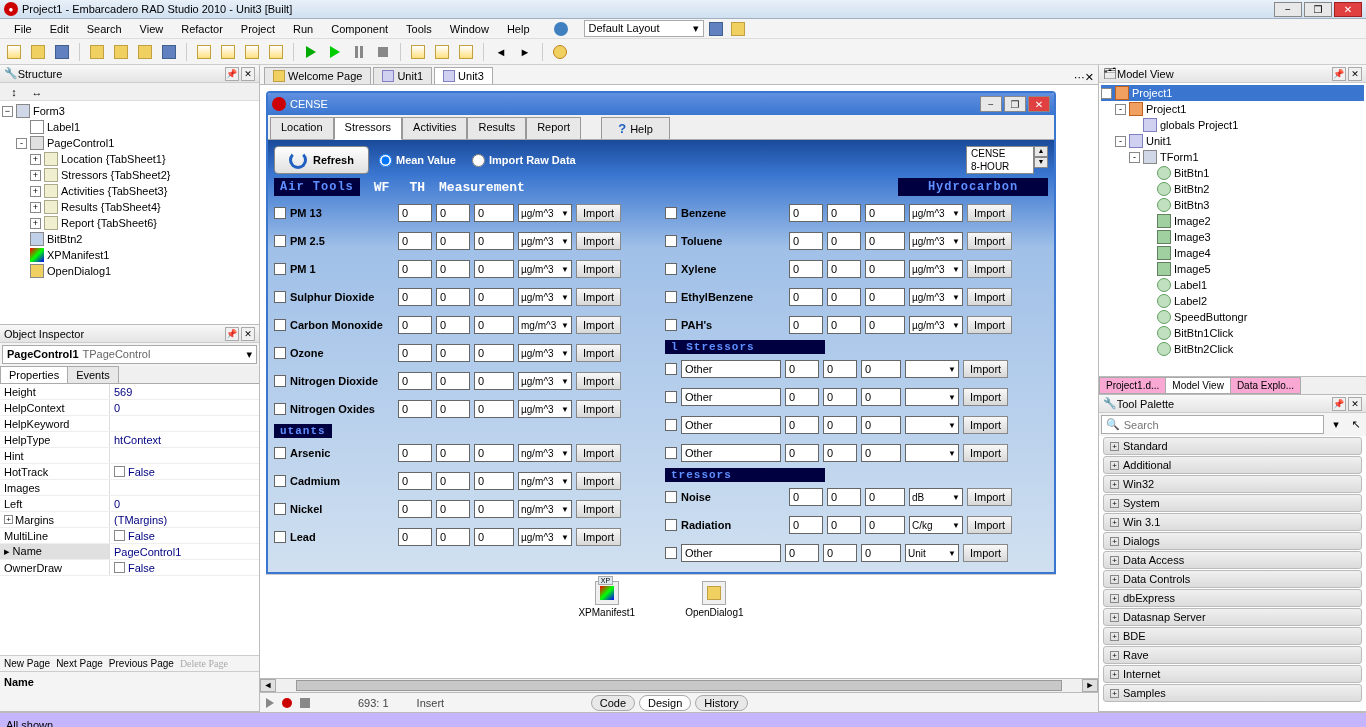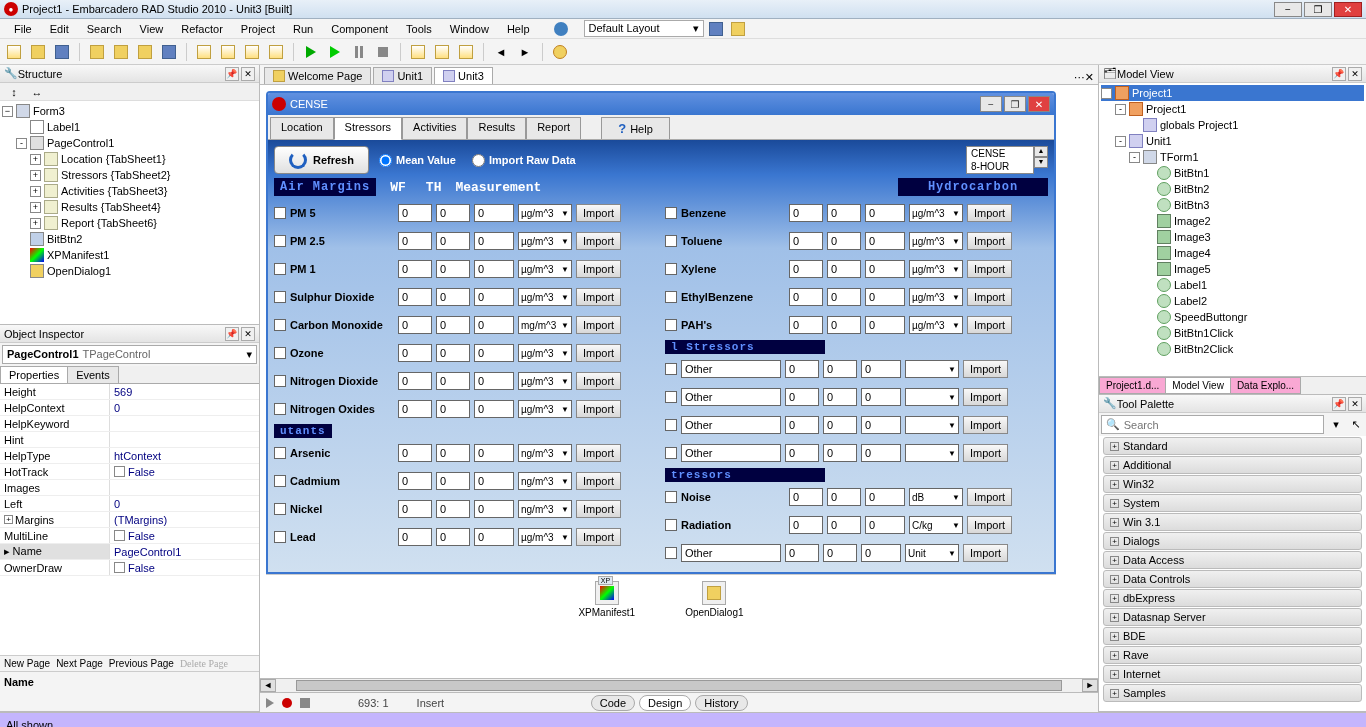--- a/index.html
+++ b/index.html
@@ -380,26 +380,26 @@
           </div>
           <div class="oi-row">
             <div class="k">HelpContext</div>
             <div class="v">0</div>
           </div>
           <div class="oi-row">
             <div class="k">HelpKeyword</div>
             <div class="v"></div>
           </div>
           <div class="oi-row">
+            <div class="k">HelpType</div>
+            <div class="v">htContext</div>
+          </div>
+          <div class="oi-row">
             <div class="k">Hint</div>
             <div class="v"></div>
-          </div>
-          <div class="oi-row">
-            <div class="k">HelpType</div>
-            <div class="v">htContext</div>
           </div>
           <div class="oi-row">
             <div class="k">HotTrack</div>
             <div class="v"><span class="chk"></span>False</div>
           </div>
           <div class="oi-row">
             <div class="k">Images</div>
             <div class="v"></div>
           </div>
           <div class="oi-row">
@@ -498,29 +498,29 @@
                 </div>
                 <div class="spinbtns">
                   <div class="spinb">▲</div>
                   <div class="spinb">▼</div>
                 </div>
               </div>
             </div>
             <div style="display:flex;gap:8px">
               <div style="flex:1">
                 <div class="heading-row">
-                  <span class="seghead">Air Margins</span>
+                  <span class="seghead">Air Tools</span>
                   <span class="colh" style="margin-left:8px">WF</span>
                   <span class="colh" style="margin-left:14px">TH</span>
                   <span class="colh" style="margin-left:8px">Measurement</span>
                 </div>
                 <div id="left-rows" class="form-col">
                     <div class="form-row">
     <span class="chk"></span>
-    <span class="lbl">PM 5</span>
+    <span class="lbl">PM 13</span>
     <input type="text" value="0" style="">
     <input type="text" value="0" style="">
     <input type="text" class="meas" value="0" style="">
     <div class="unit">
                         <span>µg/m^3</span>
                         <span class="dd">▼</span>
                       </div>
     <div class="importbtn">Import</div>
   </div>
                     <div class="form-row">

